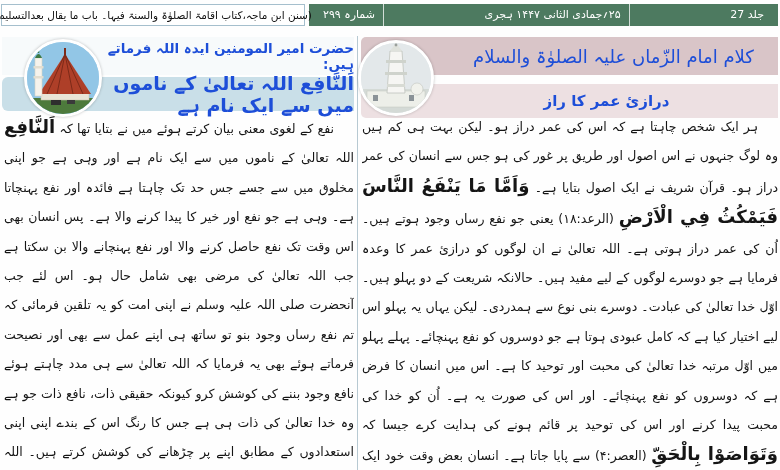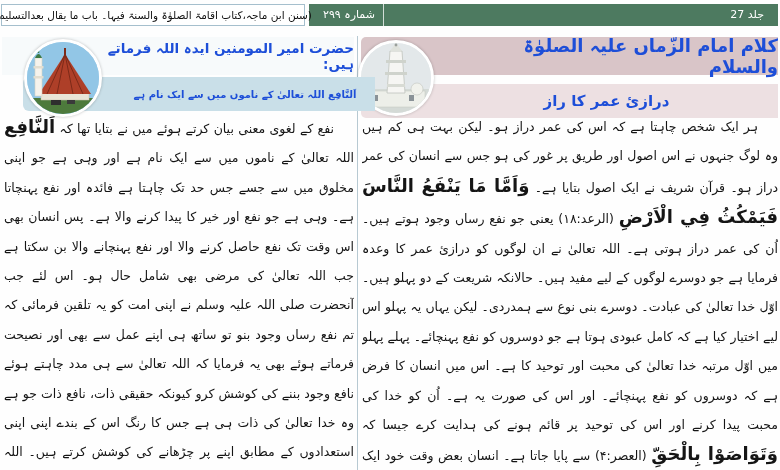--- a/index.html
+++ b/index.html
@@ -22,50 +22,51 @@
     justify-content:center;font-size:10.5px;color:#111;direction:rtl;white-space:nowrap;
   }
   
   #column-divider{
     position:absolute;left:357px;top:36px;width:1px;height:434px;background:#b7c9d2;
   }
   .band{position:absolute;display:flex;align-items:center;justify-content:center;
         box-sizing:border-box;color:#1d4ed8;text-align:right;}
   
   #r-band1{left:361px;top:37px;width:417px;height:38px;background:#d9c5c8;
-           border-radius:5px 0 0 0;padding-left:88px;font-size:18px;font-weight:bold;}
+           border-radius:5px 0 0 0;padding-left:88px;font-size:18px;font-weight:normal;}
   #r-band2{left:361px;top:84px;width:417px;height:34px;background:#ede0e2;
            border-radius:0 0 0 5px;padding-left:74px;font-size:15px;font-weight:bold;}
   #r-photo{position:absolute;left:358px;top:40px;width:70px;height:70px;border-radius:50%;
            border:3px solid #ffffff;overflow:hidden;box-shadow:0 0 3px rgba(0,0,0,.25);background:#e2e8ea;}
   
   #l-band1{left:2px;top:37px;width:352px;height:38px;background:#f7fafb;
            padding-left:92px;font-size:13.5px;font-weight:600;}
   #l-band2{left:2px;top:77px;width:352px;height:34px;background:#c9dfe8;
-           border-radius:6px 0 0 6px;padding-left:92px;font-size:10px;font-weight:bold;margin-left:21px;}
+           border-radius:6px 0 0 6px;padding-left:92px;font-size:19px;font-weight:bold;}
   #l-photo{position:absolute;left:24px;top:39px;width:72px;height:72px;border-radius:50%;
            border:3px solid #ffffff;overflow:hidden;box-shadow:0 0 3px rgba(0,0,0,.25);background:#9ccbe8;}
   
   .article-body{
     position:absolute;top:112px;height:358px;overflow:hidden;
     font-size:12.5px;line-height:29.4px;text-align:justify;color:#151515;
     direction:rtl;text-indent:20px;
   }
   #r-body{left:362px;width:416px;}
   #l-body{left:4px;width:350px;}
   .article-body .quran{font-weight:bold;font-size:18px;}
   svg{display:block;}
 </style>
 </head>
 <body>
 
 <div id="page">
 
   <div id="date-bar">
     <span class="mh-seg">جلد 27</span>
+    <span class="mh-seg">۲۵؍جمادی الثانی ۱۴۴۷ ہجری</span>
     <span class="mh-seg">شمارہ ۲۹۹</span>
   </div>
   <div id="ref-box">
     <span>(سنن ابن ماجہ،کتاب اقامۃ الصلوٰۃ والسنۃ فیہا۔ باب ما یقال بعدالتسلیم)</span>
   </div>
 
   <div id="column-divider"></div>
 
   <div class="band" id="r-band1">
     <span>کلام امام الزّماں علیہ الصلوٰۃ والسلام</span>

